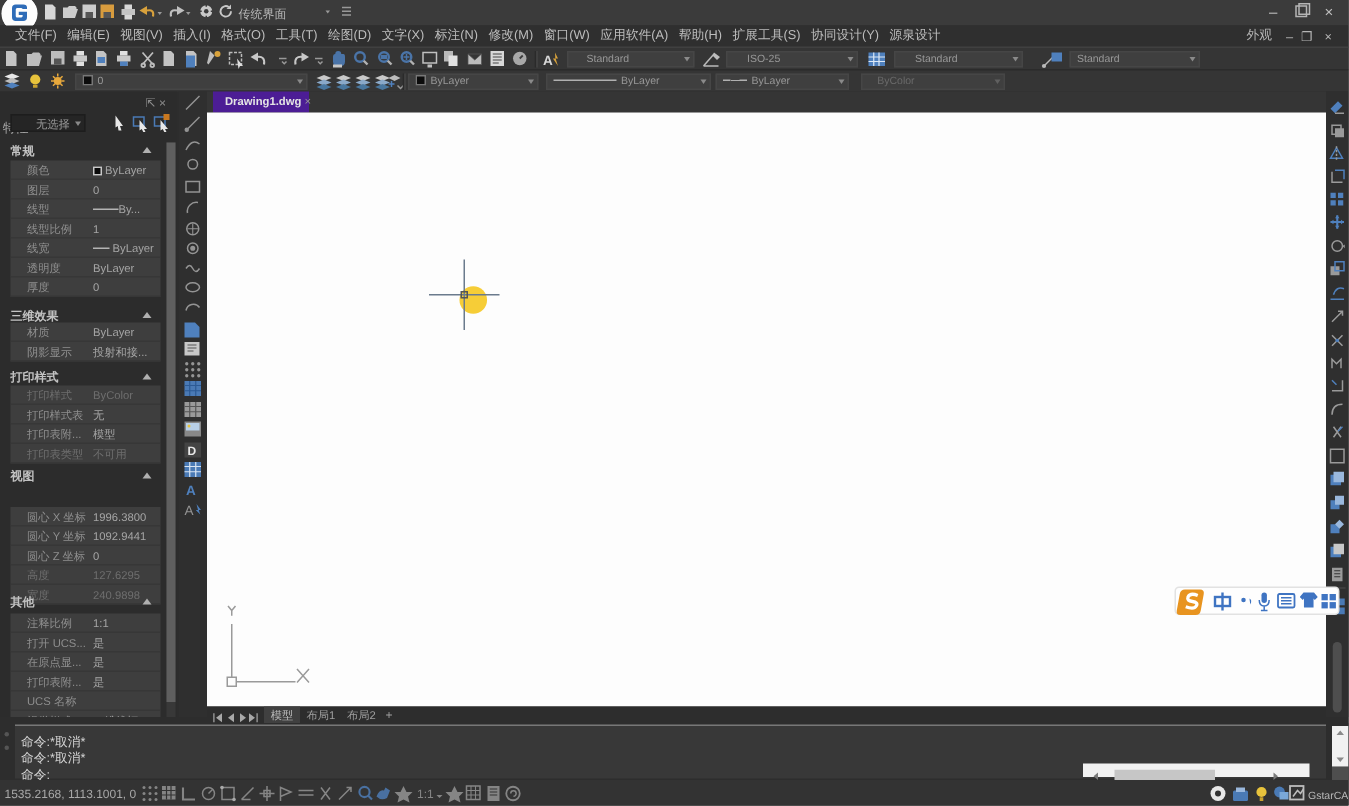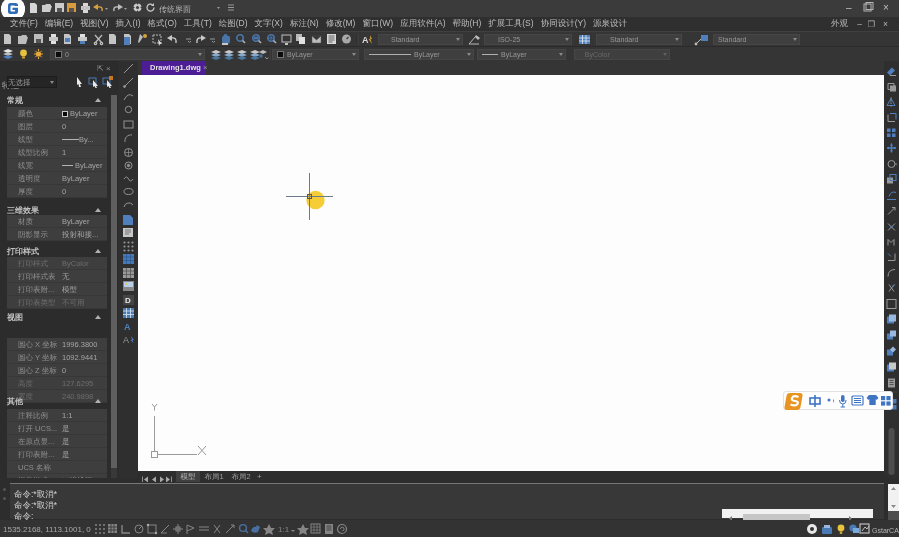--- a/index.html
+++ b/index.html
@@ -293,21 +293,21 @@
     </svg>
     <div class="combo" style="left:50px;width:155px"><span style="display:inline-block;width:7px;height:7px;background:#0c0c0c;border:1px solid #777;vertical-align:-1px;margin-right:3px"></span>0<span class="arr"></span></div>
     <div class="combo" style="left:272px;width:87px;padding-left:4px"><span style="display:inline-block;width:7px;height:7px;background:#0c0c0c;border:1px solid #777;vertical-align:-1px;margin-right:3px"></span>ByLayer<span class="arr"></span></div>
     <div class="combo" style="left:364px;width:110px"><span style="display:inline-block;width:42px;height:1px;background:#b0b0b0;vertical-align:2px;margin-right:3px"></span>ByLayer<span class="arr"></span></div>
     <div class="combo" style="left:477px;width:89px"><span style="display:inline-block;width:16px;height:1px;background:#b0b0b0;vertical-align:2px;margin-right:3px;border-left:5px solid #b0b0b0;border-right:5px solid #b0b0b0;background-clip:content-box"></span>ByLayer<span class="arr"></span></div>
     <div class="combo" style="left:574px;width:96px;color:#6a6a6a">&nbsp;&nbsp;&nbsp;ByColor<span class="arr" style="opacity:.45"></span></div>
   </div>
   <div id="props" class="abs" style="overflow:hidden">
     <div style="position:absolute;left:2px;top:19px;color:#b0b0b0;font-size:8.5px">特性</div>
     <div style="position:absolute;left:97px;top:3px;color:#8f8f8f;font-size:8px">⇱ ×</div>
-    <div style="position:absolute;left:7px;top:15px;width:50px;height:12px;background:#252525;border:1px solid #1d1d1d;color:#9a9a9a;font-size:7.5px;line-height:11px;padding-left:0">无选择<span style="position:absolute;right:2px;top:4px;width:0;height:0;border-left:2.5px solid transparent;border-right:2.5px solid transparent;border-top:3px solid #8a8a8a"></span></div>
+    <div style="position:absolute;left:7px;top:15px;width:50px;height:12px;background:#252525;border:1px solid #1d1d1d;color:#9a9a9a;font-size:7.5px;line-height:11px;padding-left:16px">无选择<span style="position:absolute;right:2px;top:4px;width:0;height:0;border-left:2.5px solid transparent;border-right:2.5px solid transparent;border-top:3px solid #8a8a8a"></span></div>
     <svg style="position:absolute;left:74px;top:14px" width="40" height="14" viewBox="0 0 40 14">
       <g fill="#e8e8e8">
           <path d="M3 2 L8 9 L6 9 L7 12 L5 12 L4.5 9 L3 10 Z"></path>
         </g>
       <g transform="translate(14,0)">
           <rect x="1" y="3" width="7" height="6" fill="none" stroke="#4a7ab5" stroke-width="1"></rect>
           <path d="M5 5 L10 11 L8 11 L9 13 L7.5 13 L6.5 11 L5 12 Z" fill="#e8e8e8"></path>
         </g>
       <g transform="translate(28,0)">
           <rect x="1" y="3" width="7" height="6" fill="none" stroke="#4a7ab5" stroke-width="1"></rect>

